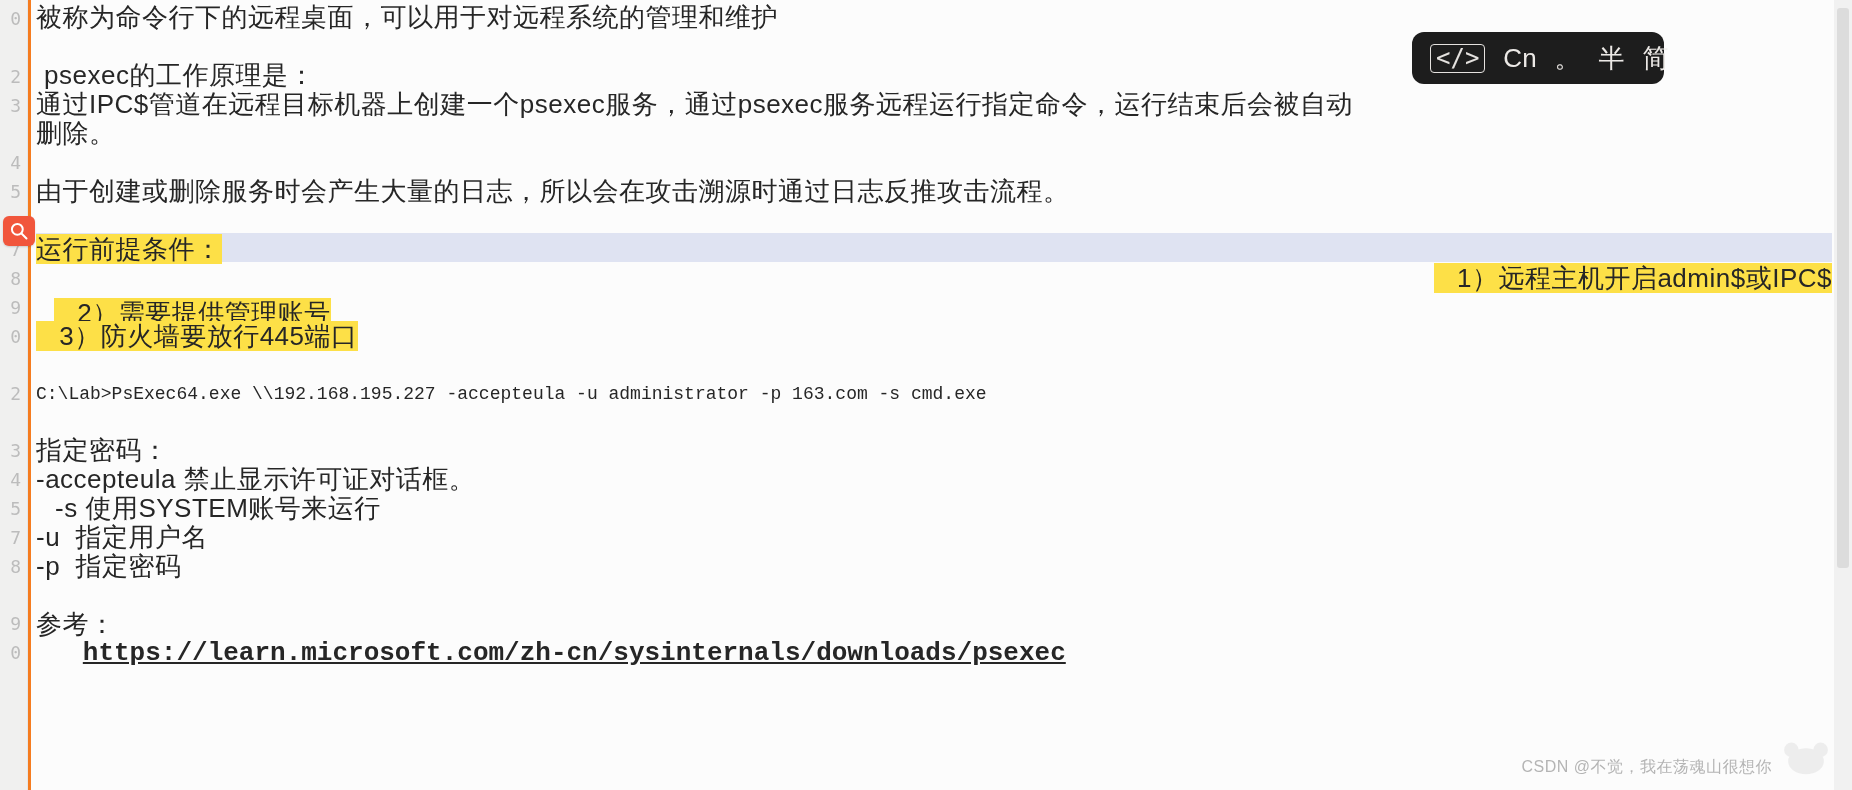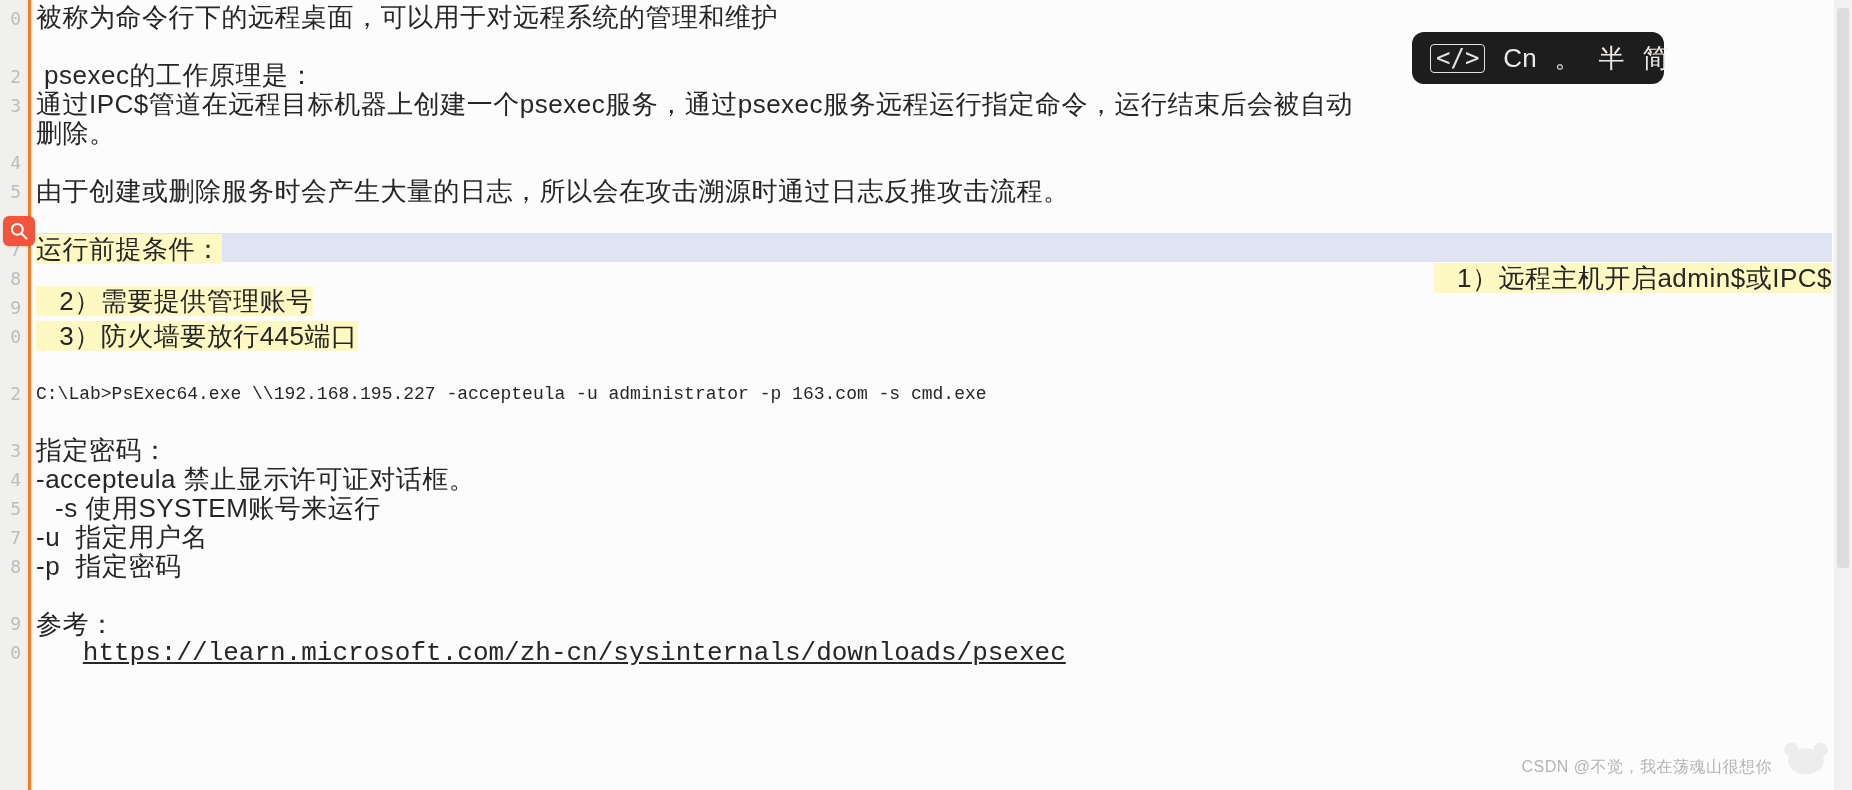--- a/index.html
+++ b/index.html
@@ -40,21 +40,21 @@
     left: 36px;
     top: 0;
     right: 20px;
     font-size: 26px;
     line-height: 29px;
     color: #262626;
     letter-spacing: 0.5px;
   }
   .row { position: absolute; left: 0; right: 0; white-space: pre; }
   .mono { font-family: Consolas, "Courier New", monospace; letter-spacing: 0; }
-  .sel { background: #fef9c3; display:inline; }
+  .sel { background: #fde047; display:inline; }
   .current-line-bg {
     position: absolute;
     left: 0; right: 0;
     background: #dfe3f2;
   }
   .search-btn {
     position: absolute;
     left: 3px;
     top: 216px;
     width: 32px;
@@ -101,21 +101,21 @@
     letter-spacing: 0.5px;
   }
   .wm-icon {
     position: absolute;
     right: 20px;
     bottom: 12px;
     width: 52px;
     height: 40px;
     opacity: 0.22;
   }
-  .link { text-decoration: underline; }
+  .link { text-decoration: underline; font-weight: bold; }
   .scrollbar {
     position: absolute;
     right: 0;
     top: 0;
     width: 18px;
     height: 100%;
     background: #f1f1f1;
   }
   .scrollbar-thumb {
     position: absolute;
@@ -171,21 +171,21 @@
   <div class="row" style="top:3px;">被称为命令行下的远程桌面，可以用于对远程系统的管理和维护</div>
 
   <div class="row" style="top:61px;margin-left:8px;">psexec的工作原理是：</div>
   <div class="row" style="top:90px;">通过IPC$管道在远程目标机器上创建一个psexec服务，通过psexec服务远程运行指定命令，运行结束后会被自动</div>
   <div class="row" style="top:119px;">删除。</div>
 
   <div class="row" style="top:177px;">由于创建或删除服务时会产生大量的日志，所以会在攻击溯源时通过日志反推攻击流程。</div>
 
   <div class="row" style="top:235px;"><span class="sel">运行前提条件：</span></div>
   <div class="row" style="top:264px;text-align:right;"><span class="sel">   1）远程主机开启admin$或IPC$</span></div>
-  <div class="row" style="top:287px;"><span class="sel">   2）需要提供管理账号</span></div>
+  <div class="row" style="top:299px;margin-left:18px;"><span class="sel">   2）需要提供管理账号</span></div>
   <div class="row" style="top:322px;"><span class="sel">   3）防火墙要放行445端口</span></div>
 
   <div class="row mono" style="top:380px;font-size:18px;">C:\Lab&gt;PsExec64.exe \\192.168.195.227 -accepteula -u administrator -p 163.com -s cmd.exe</div>
 
   <div class="row" style="top:436px;">指定密码：</div>
   <div class="row" style="top:465px;">-accepteula 禁止显示许可证对话框。</div>
   <div class="row" style="top:494px;margin-left:19px;">-s 使用SYSTEM账号来运行</div>
   <div class="row" style="top:523px;">-u  指定用户名</div>
   <div class="row" style="top:552px;">-p  指定密码</div>
 

